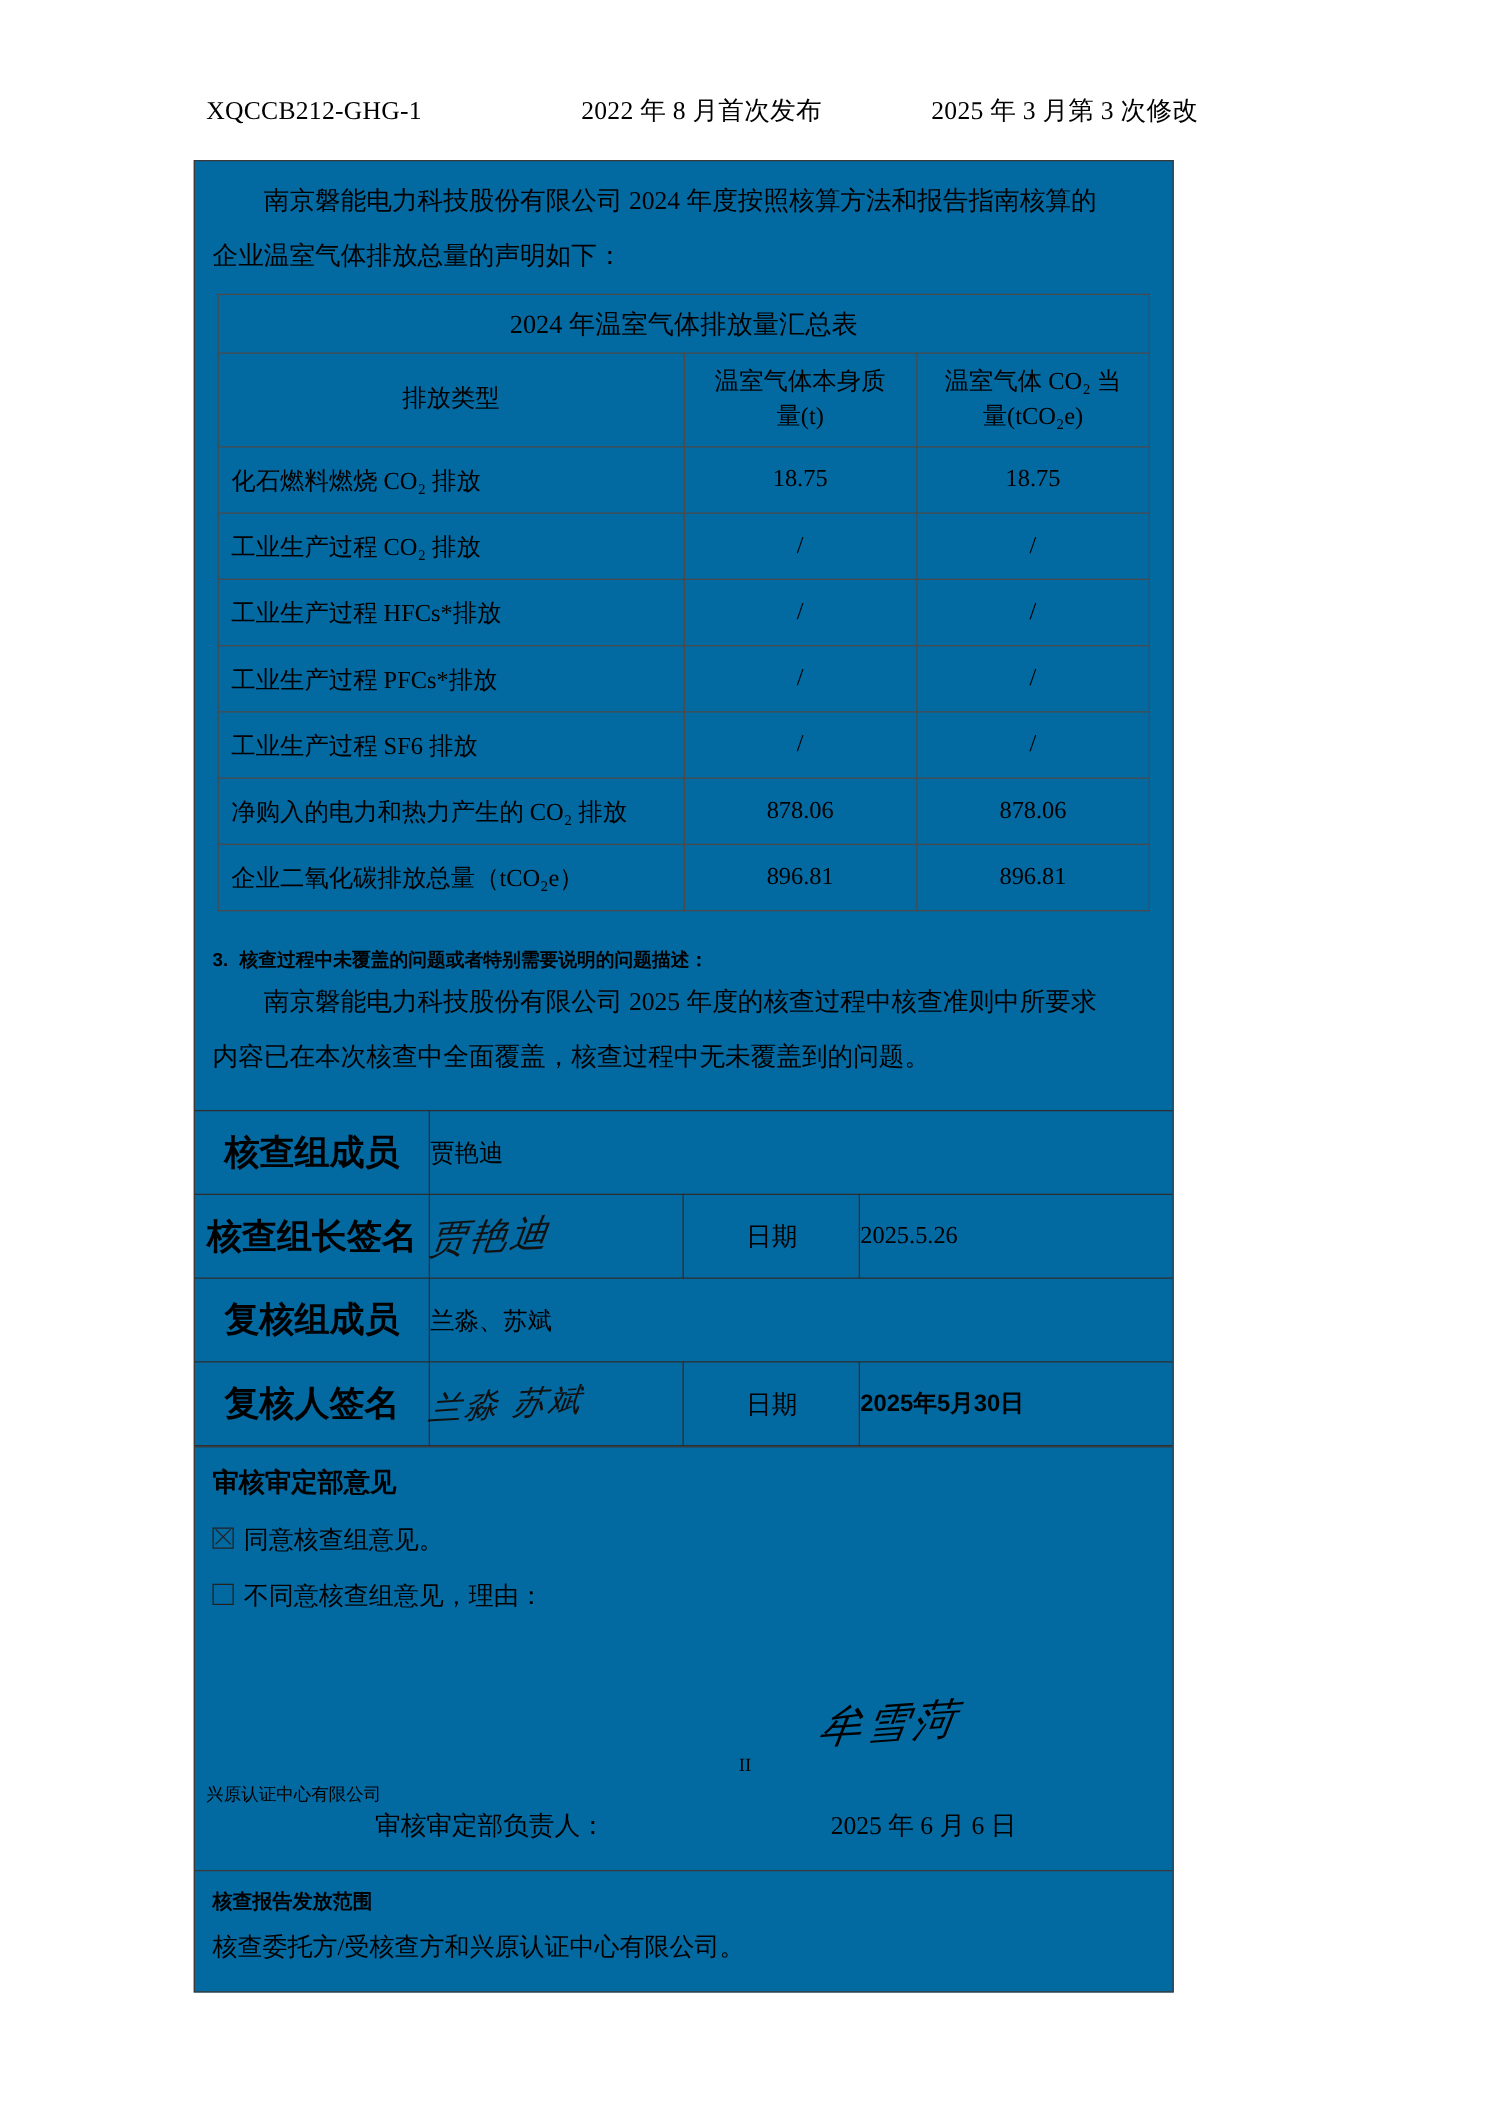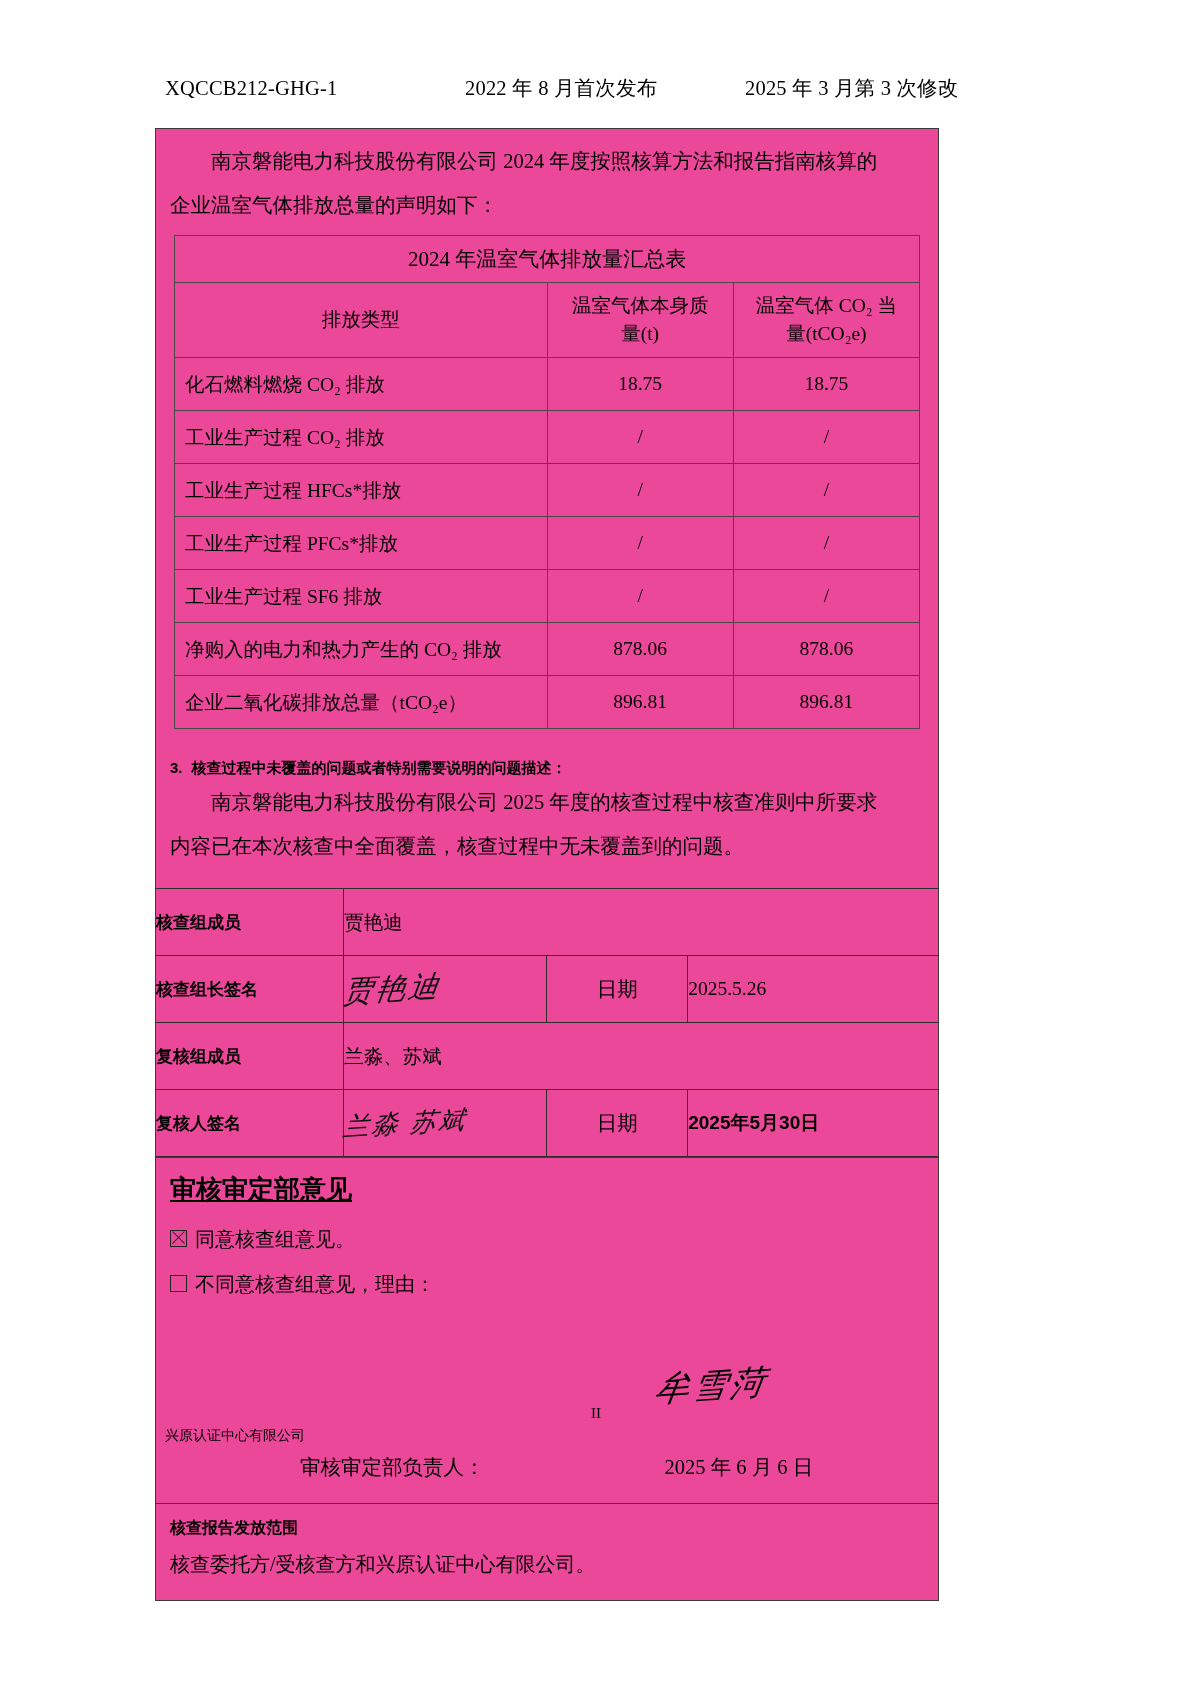--- a/index.html
+++ b/index.html
@@ -38,21 +38,21 @@
   .run-header .revision { flex: 1; }
 
   
   .frame {
     position: absolute;
     left: 155px;
     top: 128px;
     width: 784px;
     border: 1.6px solid #3a3a3a;
     box-sizing: border-box;
-    background: #ec4899;
+    background: #0369a1;
   }
 
   .para {
     font-size: 20.5px;
     line-height: 44px;
     padding: 0 14px;
     text-align: justify;
     text-justify: inter-ideograph;
   }
   .para.indent { text-indent: 2em; }
@@ -116,22 +116,22 @@
     border: 1.3px solid #2e2e2e;
     border-left: none;
     border-right: none;
     padding: 0;
     vertical-align: middle;
   }
   .sig-table td.vline { border-right: 1.3px solid #2e2e2e; }
   .cell-lab {
     font-family: "Liberation Sans", "DejaVu Sans", sans-serif;
     font-weight: bold;
-    text-align: left;
-    font-size: 17px;
+    text-align: center;
+    font-size: 28px;
     height: 66px;
   }
   .cell-val {
     padding-left: 14px;
     font-size: 19.5px;
     height: 66px;
   }
   .cell-date-lab {
     font-family: "Liberation Sans", "DejaVu Sans", sans-serif;
     font-weight: normal;
@@ -166,23 +166,22 @@
   .hand.small { font-size: 26px; }
   .sig-cell { padding-left: 18px; }
 
   
   .opinion {
     border-top: 1.6px solid #3a3a3a;
   }
   .op-title {
     font-family: "Liberation Sans", "DejaVu Sans", sans-serif;
     font-weight: bold;
-    font-size: 26px;
+    font-size: 21px;
     padding: 14px 14px 6px 14px;
-    text-decoration: underline;
   }
   .op-line {
     font-size: 20px;
     padding: 9px 14px 2px 14px;
     line-height: 34px;
   }
   .box-glyph {
     display: inline-block;
     width: 15px;
     height: 15px;

